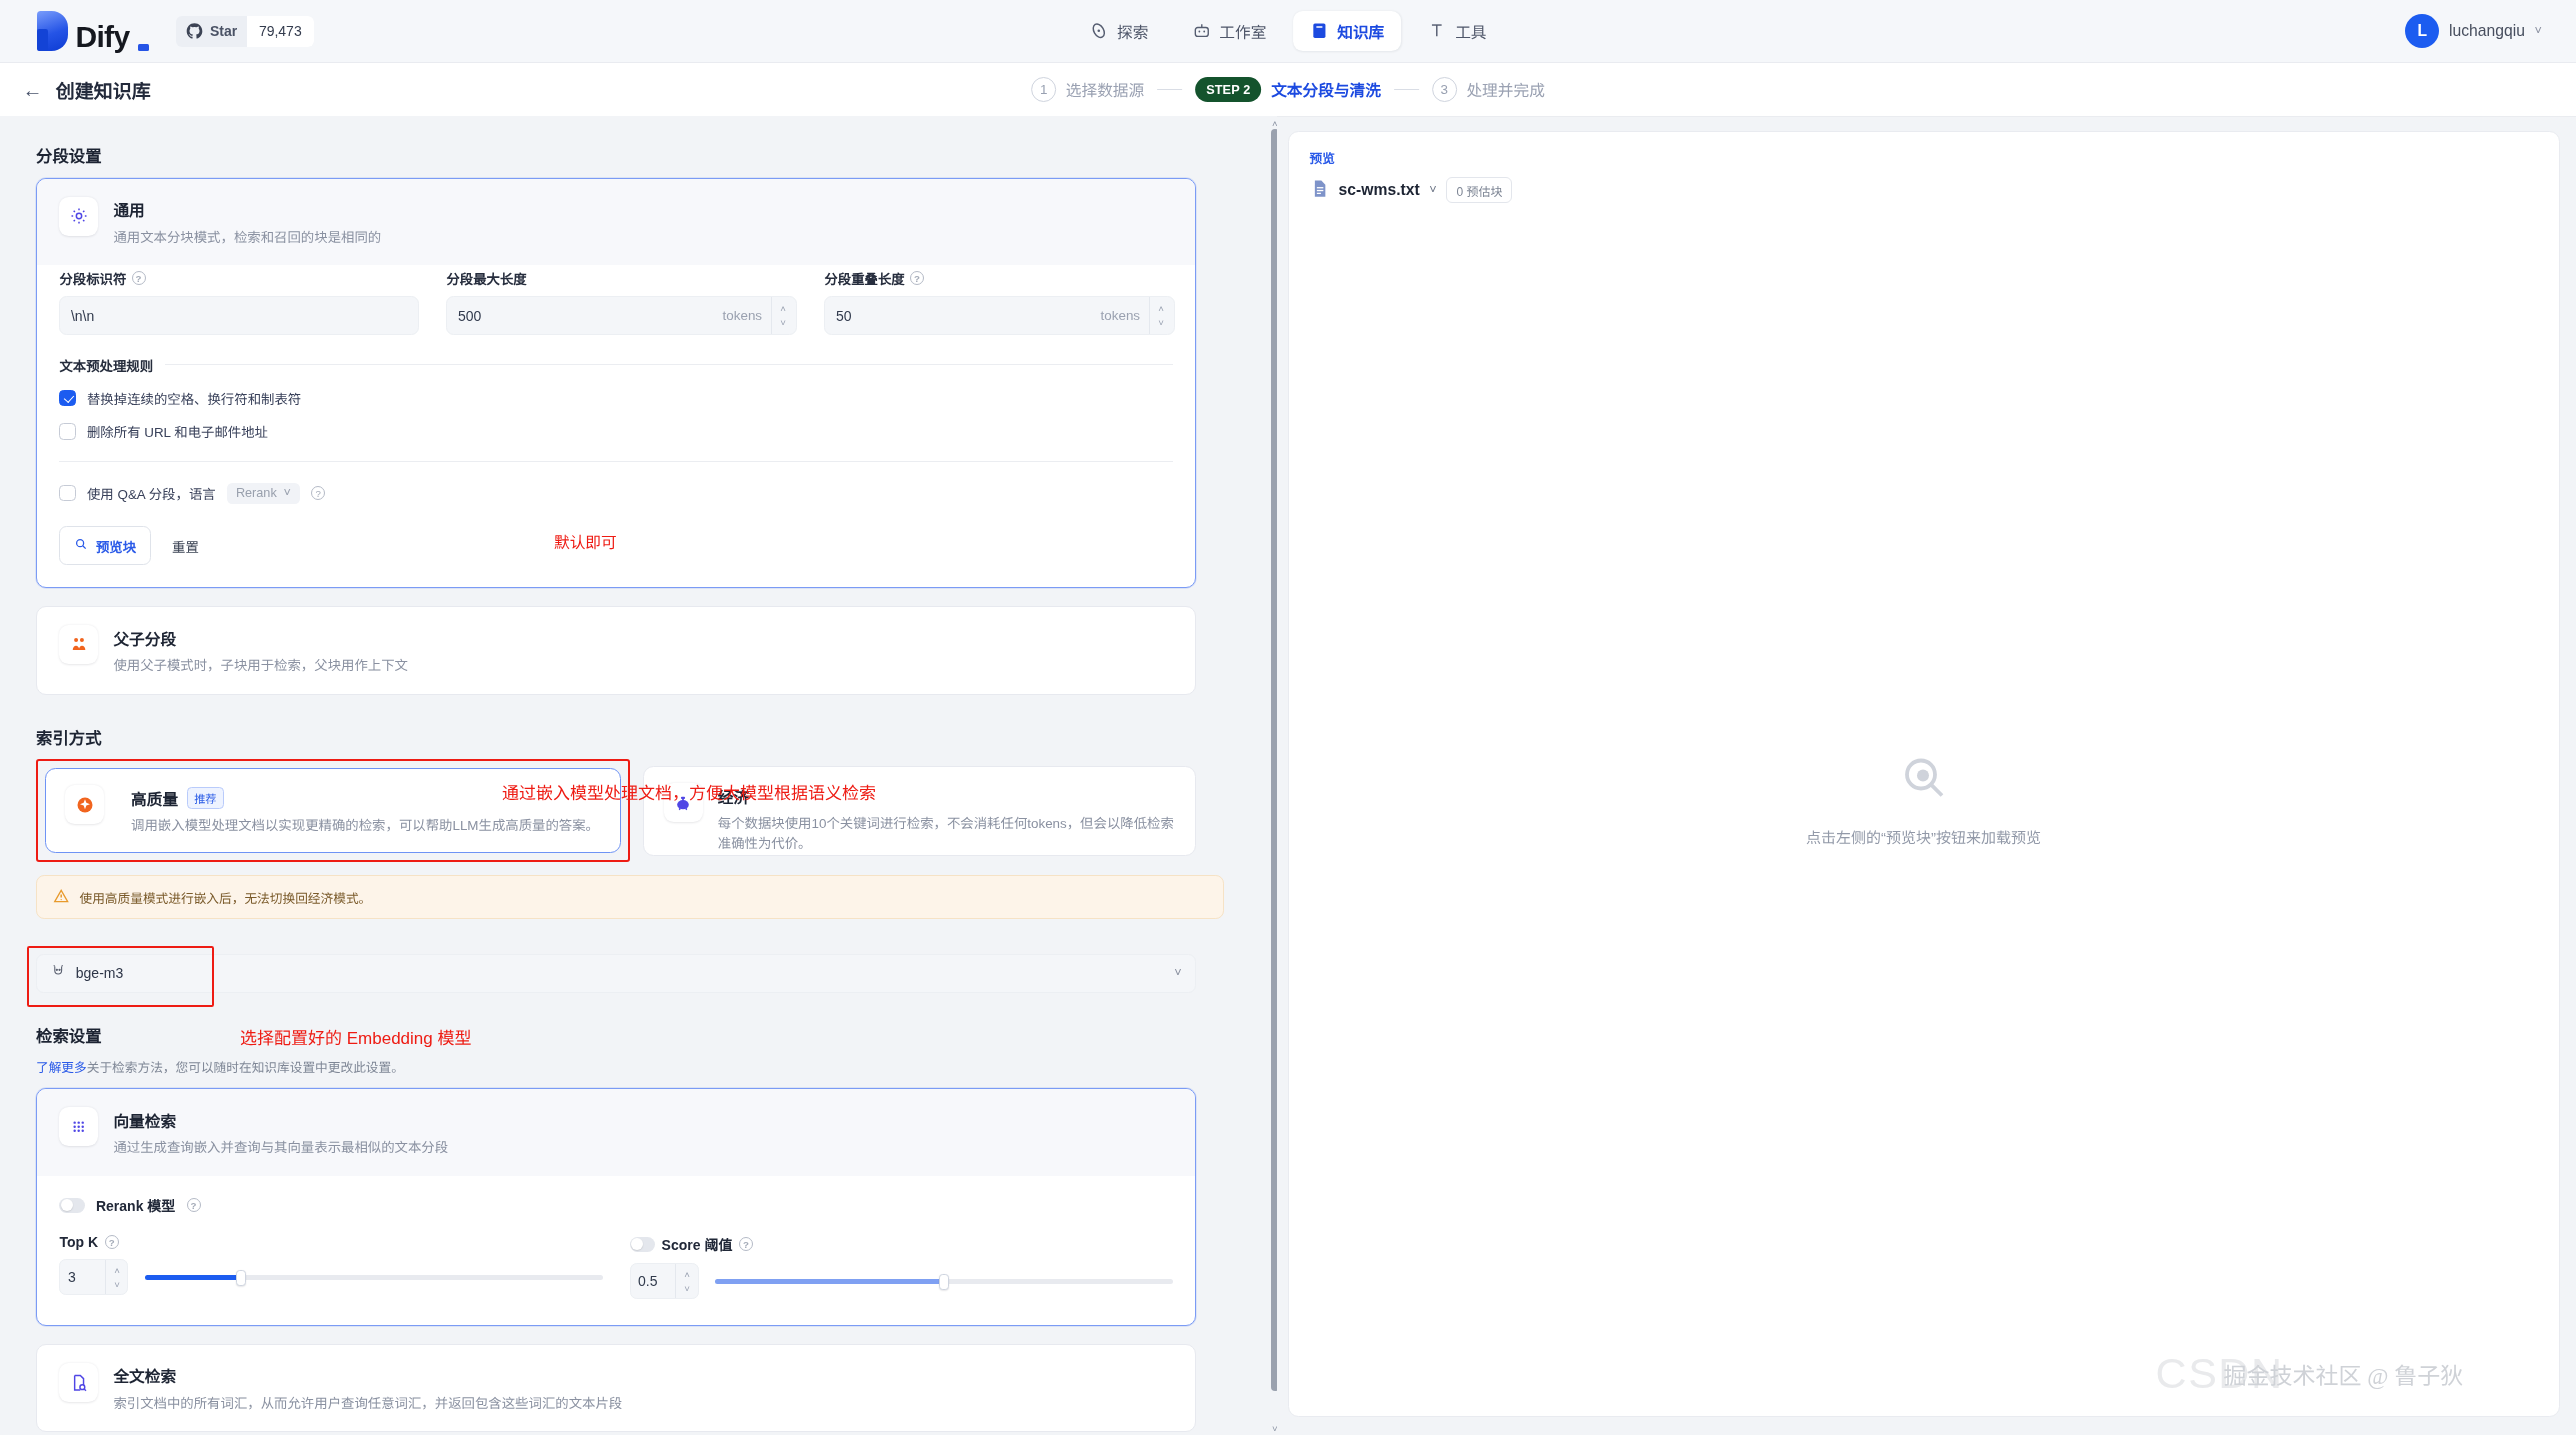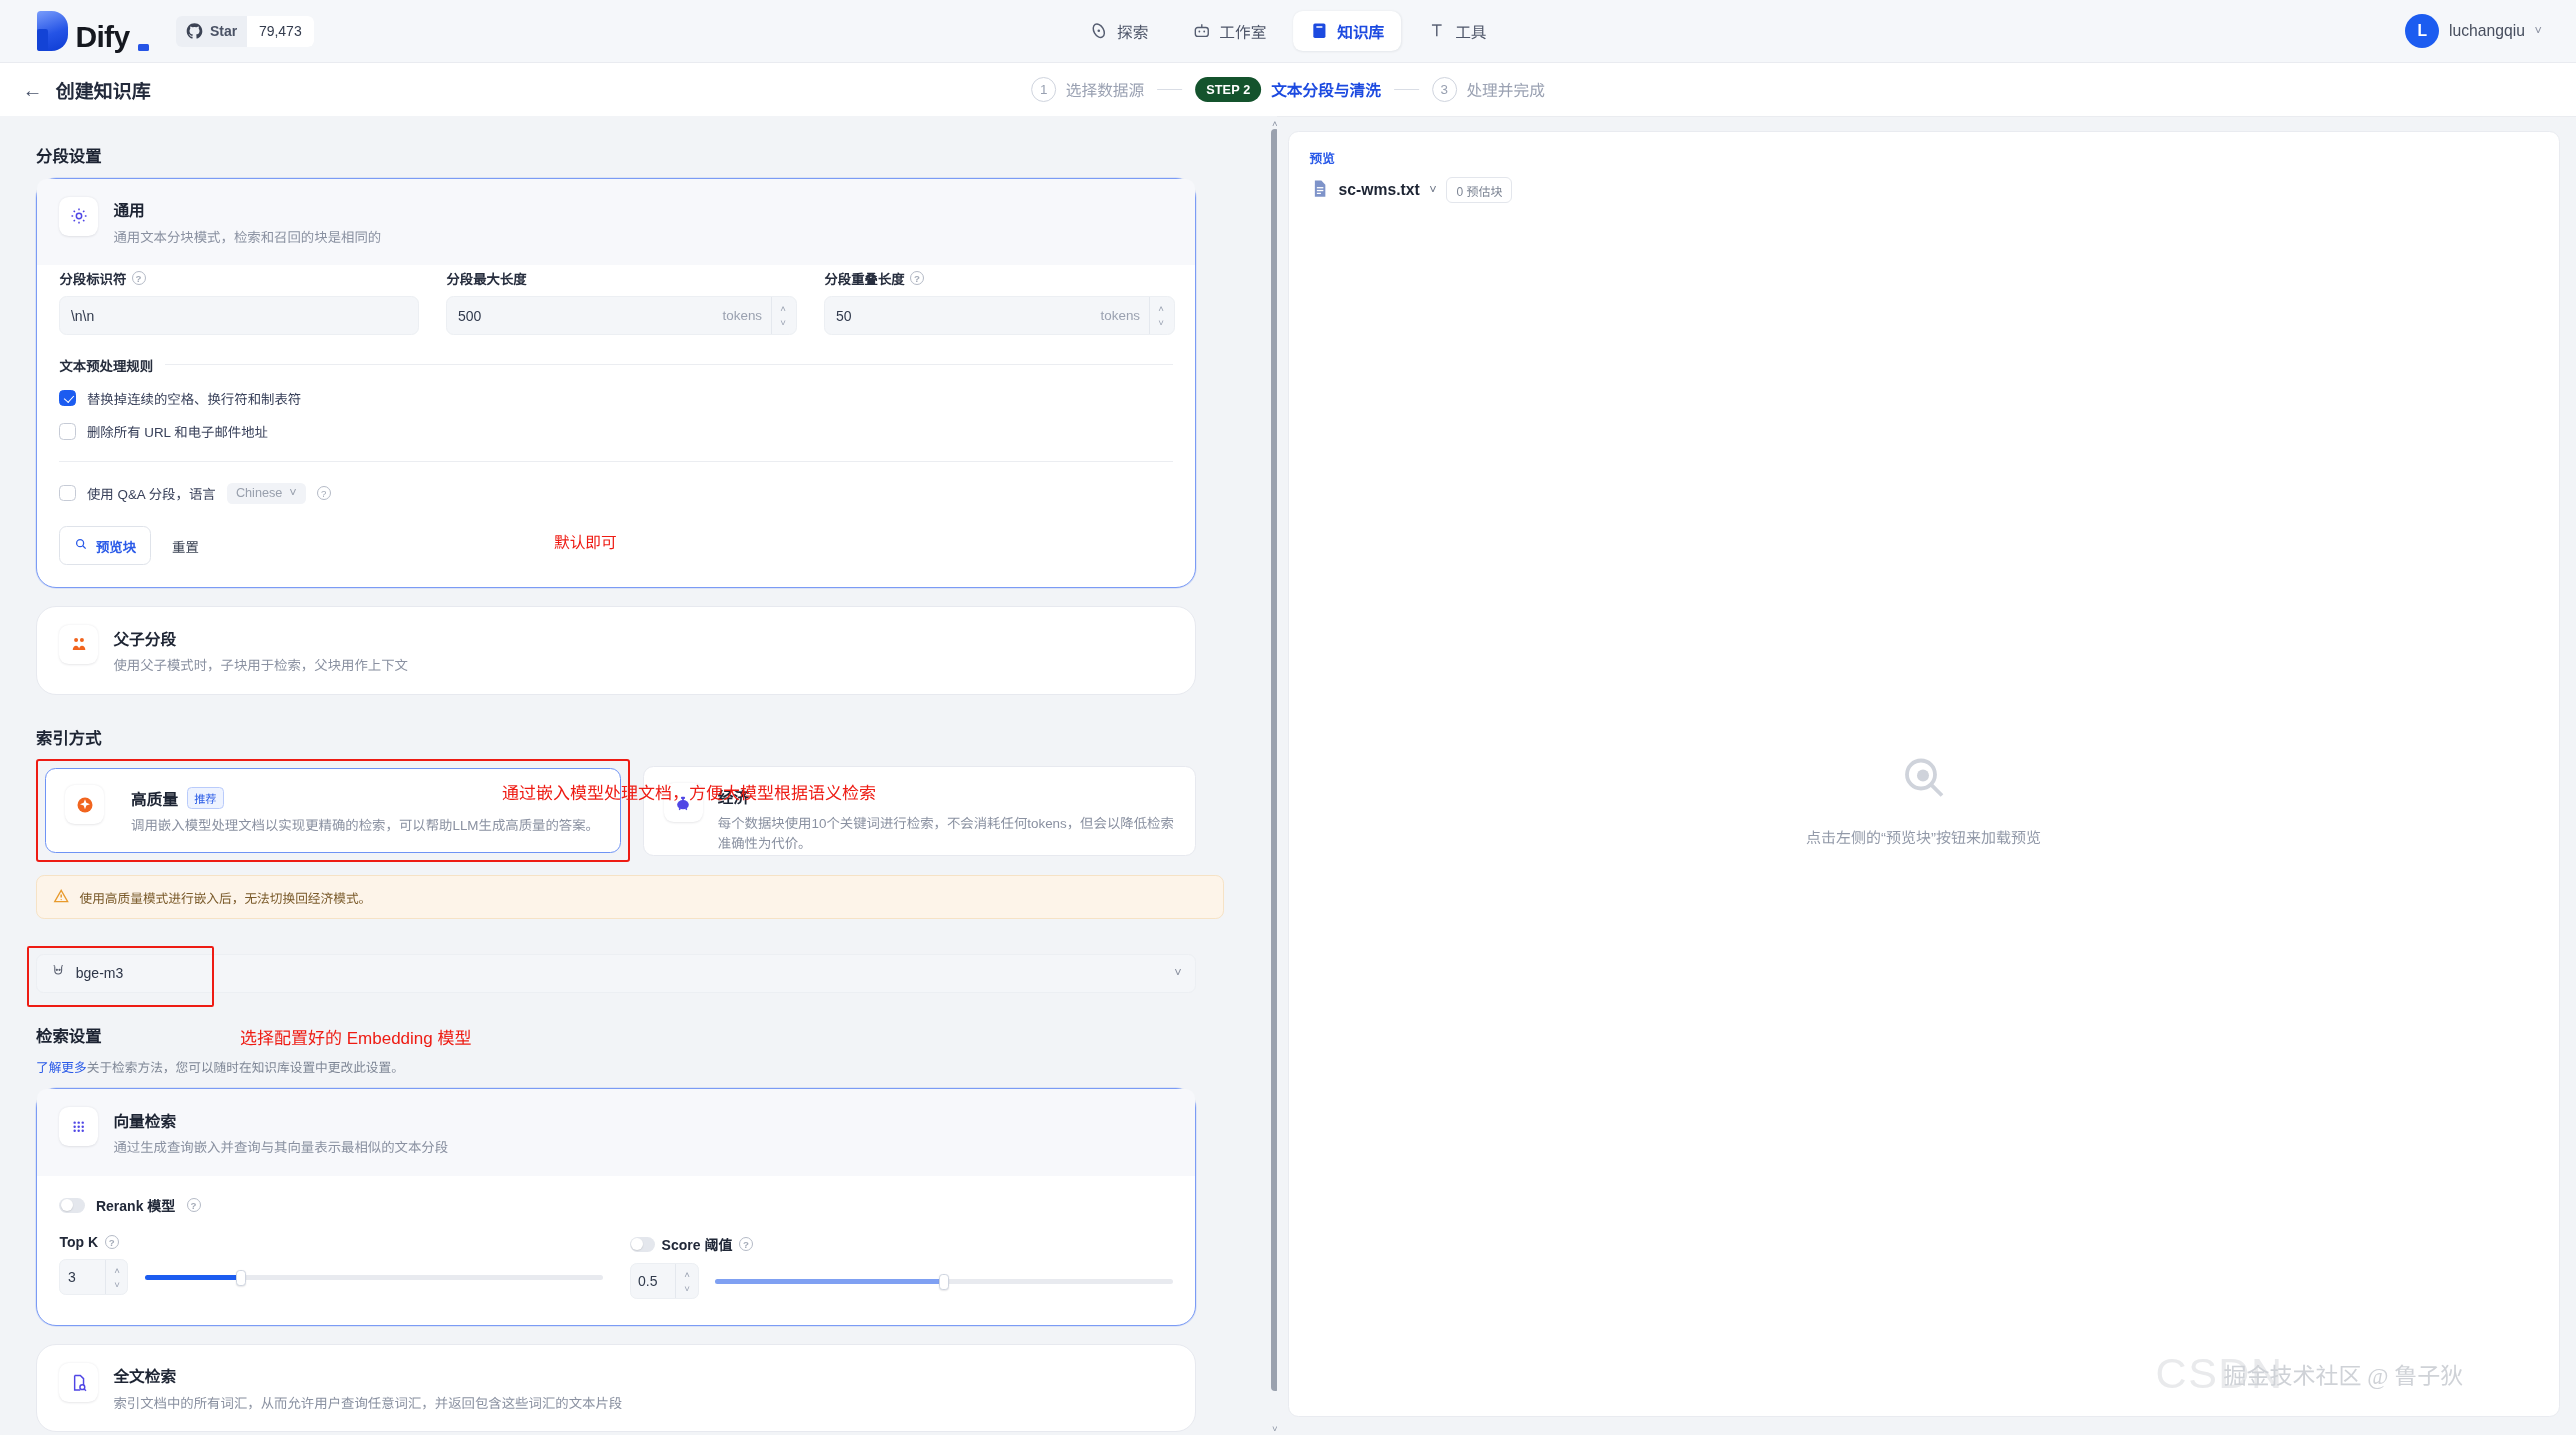--- a/index.html
+++ b/index.html
@@ -106,21 +106,21 @@
   }
   .scrollbar-thumb {
     position:absolute; left:2.2px; top:13.4px; width:7.5px; height:1262px;
     background:#9aa1ae; border-radius:4.5px;
   }
   .sb-arrow { position:absolute; left:2.2px; font-size:9.7px; color:#8b93a3; }
 
   
   .sec-title { font-size:16.4px; font-weight:700; color:#1d2433; margin-bottom:10.5px; }
   .card {
-    background:#ffffff; border:0.7px solid #e7e9ef; border-radius:20px;
+    background:#ffffff; border:0.7px solid #e7e9ef; border-radius:10px;
     width:1160px;
   }
   .card.selected { border:1.2px solid #7b9bf5; box-shadow:0 0 0 0.7px rgba(123,155,245,.25); }
 
   .opt-head { display:flex; align-items:flex-start; gap:15px; padding:18px 22.4px; }
   .opt-head.tinted { background:#f7f8fb; border-radius:9.7px 9.7px 0 0; }
   .opt-ico {
     width:39px;height:39px;border-radius:9.7px;background:#fff;
     box-shadow:0 0.7px 2.2px rgba(16,24,40,.10);
     display:flex;align-items:center;justify-content:center;flex:none;
@@ -431,21 +431,21 @@
           </div>
           <div class="chk-row">
             <span class="chk"></span>
             <span>删除所有 URL 和电子邮件地址</span>
           </div>
           <div class="thin-sep"></div>
           <div class="qa-row">
             <span class="chk"></span>
             <span>使用 Q&amp;A 分段，语言</span>
             <span class="lang-sel">
-              <span>Chinese</span>
+              <span>Rerank</span>
               <span>˅</span>
             </span>
             <span class="qmark">?</span>
           </div>
         </div>
 
         <div class="btn-row">
           <div class="btn-preview">
             <span>
               <svg viewBox="0 0 24 24" width="14" height="14" fill="none" stroke="#2a5ae8" stroke-width="2.2">

